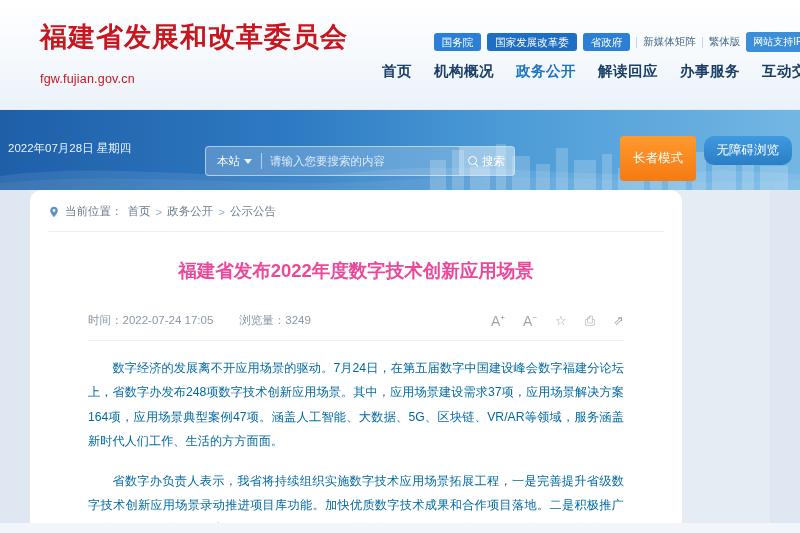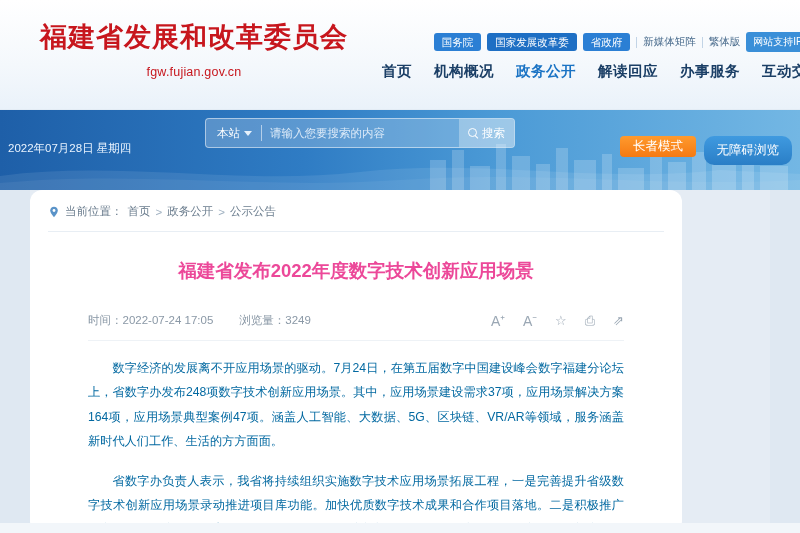--- a/index.html
+++ b/index.html
@@ -35,26 +35,25 @@
   }
   .brand-title {
     font-size: 27px;
     font-weight: bold;
     color: #c7161d;
     letter-spacing: 1px;
     line-height: 1.15;
     white-space: nowrap;
   }
   .brand-url {
-    margin-top: 12px;
+    margin-top: 19px;
     font-size: 12.5px;
     color: #c7161d;
     font-family: "Liberation Sans", sans-serif;
     letter-spacing: .2px;
-    text-align: center;
   }
 
   
   .toplinks {
     position: absolute;
     right: 8px; top: 32px;
     display: flex;
     align-items: center;
     gap: 6px;
   }
@@ -122,21 +121,21 @@
   }
   .date-box {
     position: absolute;
     left: 8px; top: 31px;
     font-size: 11.5px;
     color: #eaf4ff;
     white-space: nowrap;
   }
   .searchbar {
     position: absolute;
-    left: 205px; top: 8px;
+    left: 205px; top: 36px;
     width: 310px; height: 30px;
     background: rgba(255,255,255,.22);
     border: 1px solid rgba(255,255,255,.5);
     border-radius: 4px;
     display: flex;
     align-items: center;
   }
   .site-select {
     display: flex; align-items: center; gap: 4px;
     padding: 0 9px 0 11px;
@@ -187,21 +186,21 @@
     content:''; position:absolute; left:7px; top:7px;
     width: 4px; height: 1.4px; background: #fff;
     transform: rotate(45deg); transform-origin: left center;
   }
   .btn-orange {
     position: absolute;
     right: 104px; top: 26px;
     background: linear-gradient(180deg, #ff9a2e, #f57a12);
     color: #fff;
     font-size: 12.5px;
-    padding: 2px 13px;
+    padding: 14px 13px;
     border-radius: 4px;
     white-space: nowrap;
     cursor: pointer;
     border: none;
     font-family: "Liberation Sans", sans-serif;
   }
   .btn-blue2 {
     position: absolute;
     right: 8px; top: 26px;
     background: linear-gradient(180deg, #3f9ae0, #2a7ec6);

